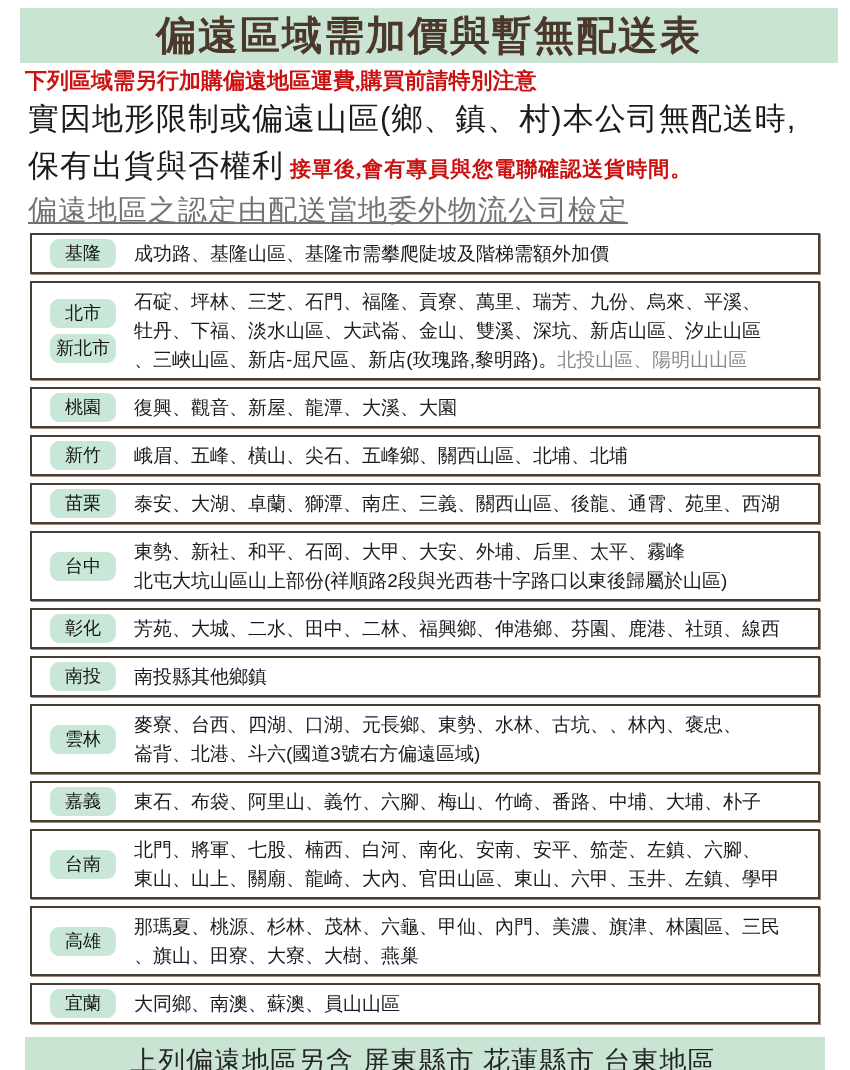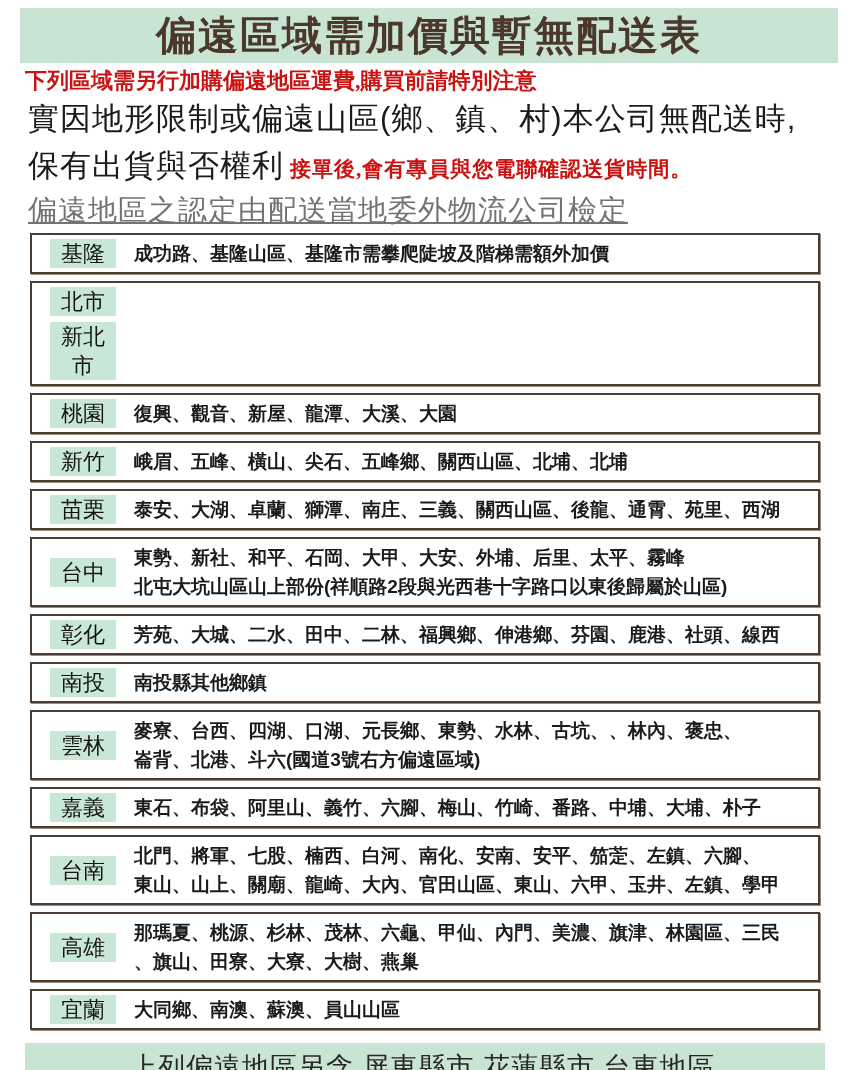--- a/index.html
+++ b/index.html
@@ -37,26 +37,26 @@
   .row{
     border:2px solid #493c31;background:#ffffff;
     display:flex;align-items:center;padding:4px 0;
     box-shadow:1px 1px 0 #9c8b7a;
   }
   .labels{
     width:66px;margin-left:18px;flex:0 0 auto;
     display:flex;flex-direction:column;gap:6px;
   }
   .region-label{
-    background:#c9e7d6;color:#141414;font-size:22px;line-height:29px;
-    text-align:center;padding:0 2px;
+    background:#c9e7d6;color:#141414;font-size:18px;line-height:29px;
+    text-align:center;padding:0 2px;border-radius:9px;
   }
   .areas{
     margin-left:18px;margin-right:4px;font-size:19px;line-height:29px;
-    white-space:pre-line;color:#1b1b1b;font-weight:bold;
+    white-space:pre-line;color:#1b1b1b;
   }
   .areas .gray{color:#8a8a8a;}
   
   .footer-banner{
     margin:13px 25px 0 25px;height:48px;background:#c9e4d3;
     display:flex;align-items:center;padding-left:105px;box-sizing:border-box;
   }
   .footer-banner span{font-size:27px;color:#262626;letter-spacing:1px;}
 </style>
 </head>
@@ -79,20 +79,23 @@
     <div class="labels">
         <div class="region-label">基隆</div>
       </div>
     <div class="areas"><span>成功路、基隆山區、基隆市需攀爬陡坡及階梯需額外加價</span></div>
   </div>
     <div class="row">
     <div class="labels">
         <div class="region-label">北市</div>
         <div class="region-label">新北市</div>
       </div>
+    <div class="areas"><span>石碇、坪林、三芝、石門、福隆、貢寮、萬里、瑞芳、九份、烏來、平溪、
+牡丹、下福、淡水山區、大武崙、金山、雙溪、深坑、新店山區、汐止山區
+、三峽山區、新店-屈尺區、新店(玫瑰路,黎明路)。</span><span class="gray">北投山區、陽明山山區</span></div>
   </div>
     <div class="row">
     <div class="labels">
         <div class="region-label">桃園</div>
       </div>
     <div class="areas"><span>復興、觀音、新屋、龍潭、大溪、大園</span></div>
   </div>
     <div class="row">
     <div class="labels">
         <div class="region-label">新竹</div>

